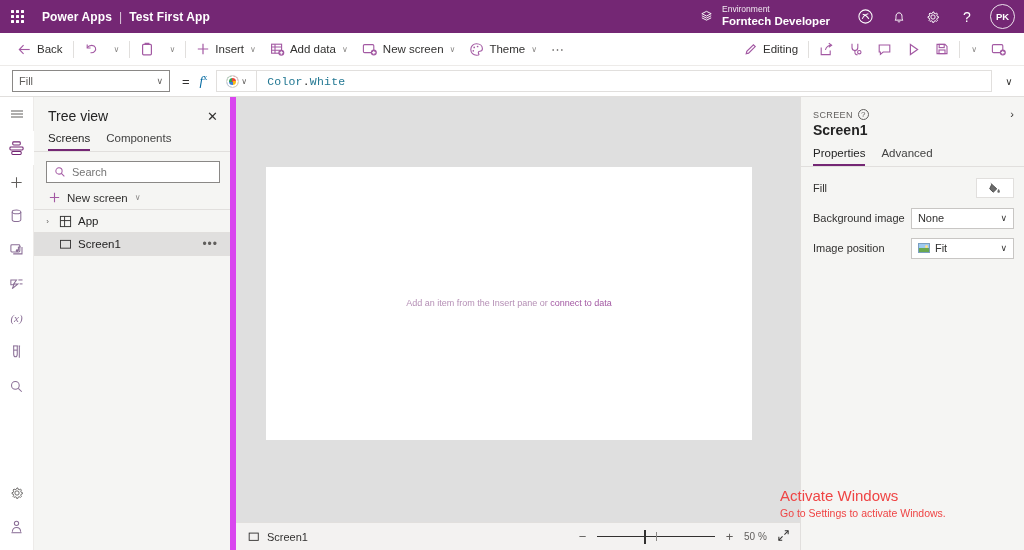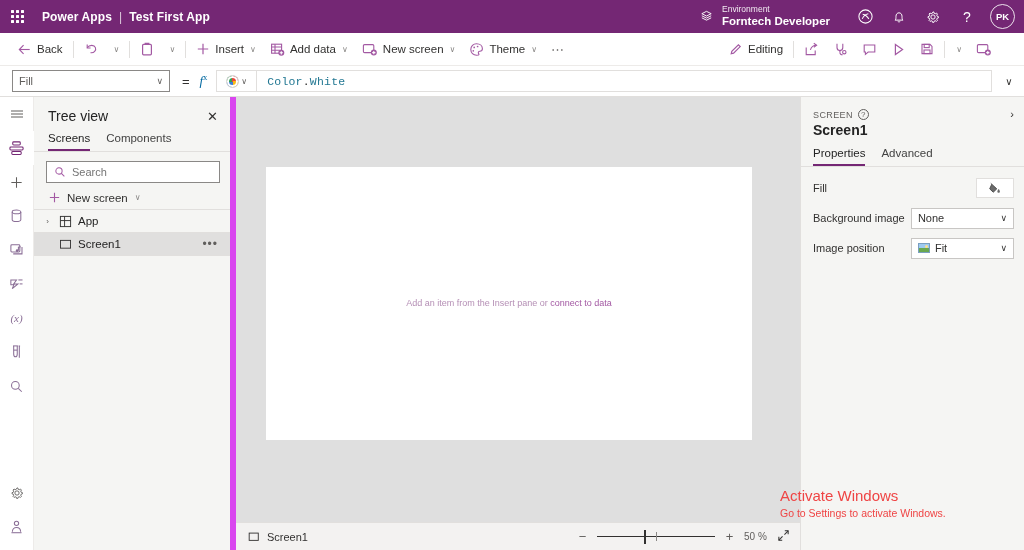--- a/index.html
+++ b/index.html
@@ -63,21 +63,21 @@
     color: #323130;
   }
   .cmd {
     display: flex; align-items: center; gap: 5px; height: 27px;
     padding: 0 7px; font-size: 11.5px; color: #323130; cursor: pointer;
     white-space: nowrap; border-radius: 2px;
   }
   .cmd-chev { font-size: 8px; color: #8a8886; margin-left: 1px; }
   .vdiv { width: 1px; height: 17px; background: #e1dfdd; margin: 0 3px; }
   .cmd-left { display: flex; align-items: center; padding-left: 10px; }
-  .cmd-right { margin-left: auto; display: flex; align-items: center; padding-right: 25px; justify-content: space-between; }
+  .cmd-right { margin-left: auto; display: flex; align-items: center; padding-right: 10px; justify-content: space-between; }
   .ic { display: inline-flex; align-items: center; justify-content: center; }
 
   
   .formulabar {
     position: absolute; top: 66px; left: 0; width: 1024px; height: 31px;
     background: #ffffff; display: flex; align-items: center;
     border-bottom: 1px solid #e1dfdd;
   }
   .prop-select {
     margin-left: 12px; width: 158px; height: 22px;

